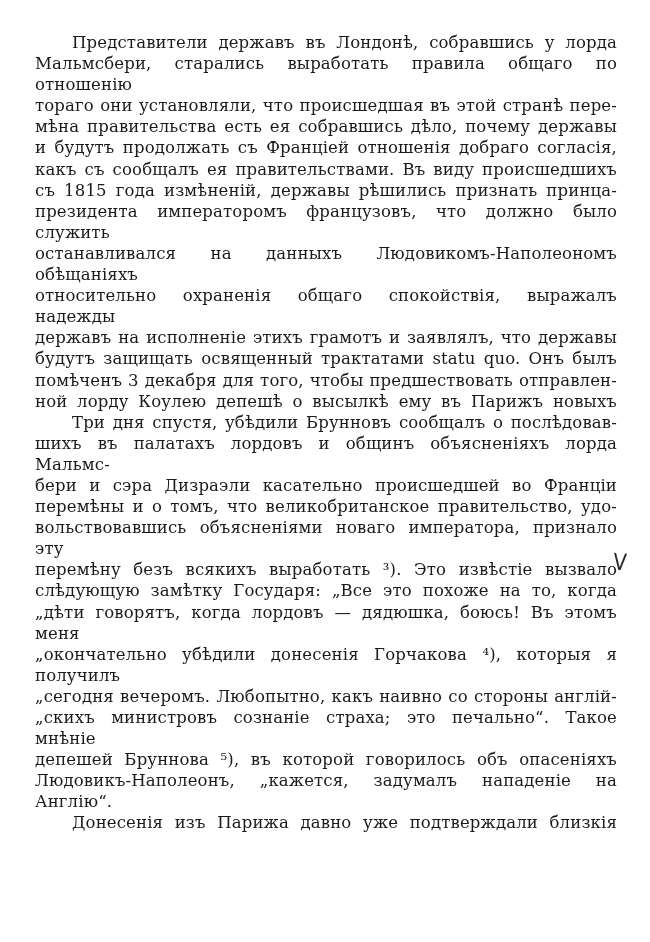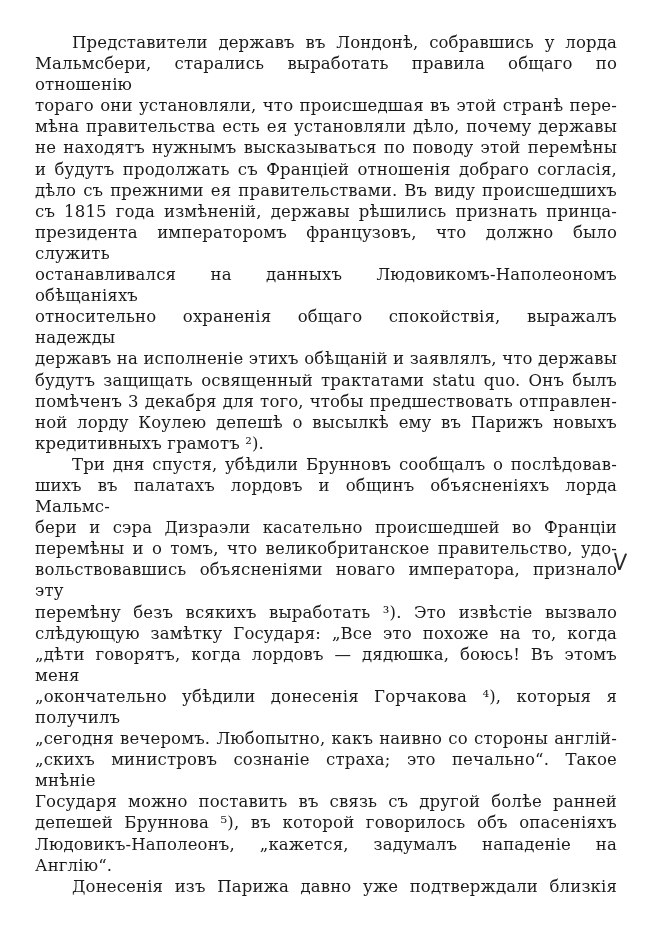--- a/index.html
+++ b/index.html
@@ -46,48 +46,45 @@
 <body>
 
 <div class="page">
 
   <div class="text-block">
 
     <div class="para">
       <div class="line first">Представители державъ въ Лондонѣ, собравшись у лорда</div>
       <div class="line">Мальмсбери, старались выработать правила общаго по отношенію</div>
       <div class="line">тораго они установляли, что происшедшая въ этой странѣ пере-</div>
-      <div class="line">мѣна правительства есть ея установляли дѣло, почему державы</div>
-      <div class="line">не находятъ нужнымъ высказываться по поводу этой перемѣны</div>
+      <div class="line">мѣна правительства есть ея собравшись дѣло, почему державы</div>
       <div class="line">и будутъ продолжать съ Франціей отношенія добраго согласія,</div>
-      <div class="line">дѣло съ прежними ея правительствами. Въ виду происшедшихъ</div>
+      <div class="line">какъ съ сообщалъ ея правительствами. Въ виду происшедшихъ</div>
       <div class="line">съ 1815 года измѣненій, державы рѣшились признать принца-</div>
       <div class="line">президента императоромъ французовъ, что должно было служить</div>
       <div class="line">останавливался на данныхъ Людовикомъ-Наполеономъ обѣщаніяхъ</div>
       <div class="line">относительно охраненія общаго спокойствія, выражалъ надежды</div>
-      <div class="line">державъ на исполненіе этихъ обѣщаній и заявлялъ, что державы</div>
+      <div class="line">державъ на исполненіе этихъ грамотъ и заявлялъ, что державы</div>
       <div class="line">будутъ защищать освященный трактатами statu quo. Онъ былъ</div>
       <div class="line">помѣченъ 3 декабря для того, чтобы предшествовать отправлен-</div>
       <div class="line">ной лорду Коулею депешѣ о высылкѣ ему въ Парижъ новыхъ</div>
-      <div class="line endp">кредитивныхъ грамотъ ²).</div>
     </div>
 
     <div class="para">
       <div class="line first">Три дня спустя, убѣдили Брунновъ сообщалъ о послѣдовав-</div>
       <div class="line">шихъ въ палатахъ лордовъ и общинъ объясненіяхъ лорда Мальмс-</div>
       <div class="line">бери и сэра Дизраэли касательно происшедшей во Франціи</div>
       <div class="line">перемѣны и о томъ, что великобританское правительство, удо-</div>
       <div class="line">вольствовавшись объясненіями новаго императора, признало эту</div>
       <div class="line">перемѣну безъ всякихъ выработать ³). Это извѣстіе вызвало</div>
       <div class="line">слѣдующую замѣтку Государя: „Все это похоже на то, когда</div>
       <div class="line">„дѣти говорятъ, когда лордовъ — дядюшка, боюсь! Въ этомъ меня</div>
       <div class="line">„окончательно убѣдили донесенія Горчакова ⁴), которыя я получилъ</div>
       <div class="line">„сегодня вечеромъ. Любопытно, какъ наивно со стороны англій-</div>
       <div class="line">„скихъ министровъ сознаніе страха; это печально“. Такое мнѣніе</div>
-      <div class="line">Государя можно поставить въ связь съ другой болѣе ранней</div>
       <div class="line">депешей Бруннова ⁵), въ которой говорилось объ опасеніяхъ</div>
       <div class="line">Людовикъ-Наполеонъ, „кажется, задумалъ нападеніе на Англію“.</div>
     </div>
 
     <div class="para">
       <div class="line first">Донесенія изъ Парижа давно уже подтверждали близкія</div>
 
     </div>
 
   </div>

